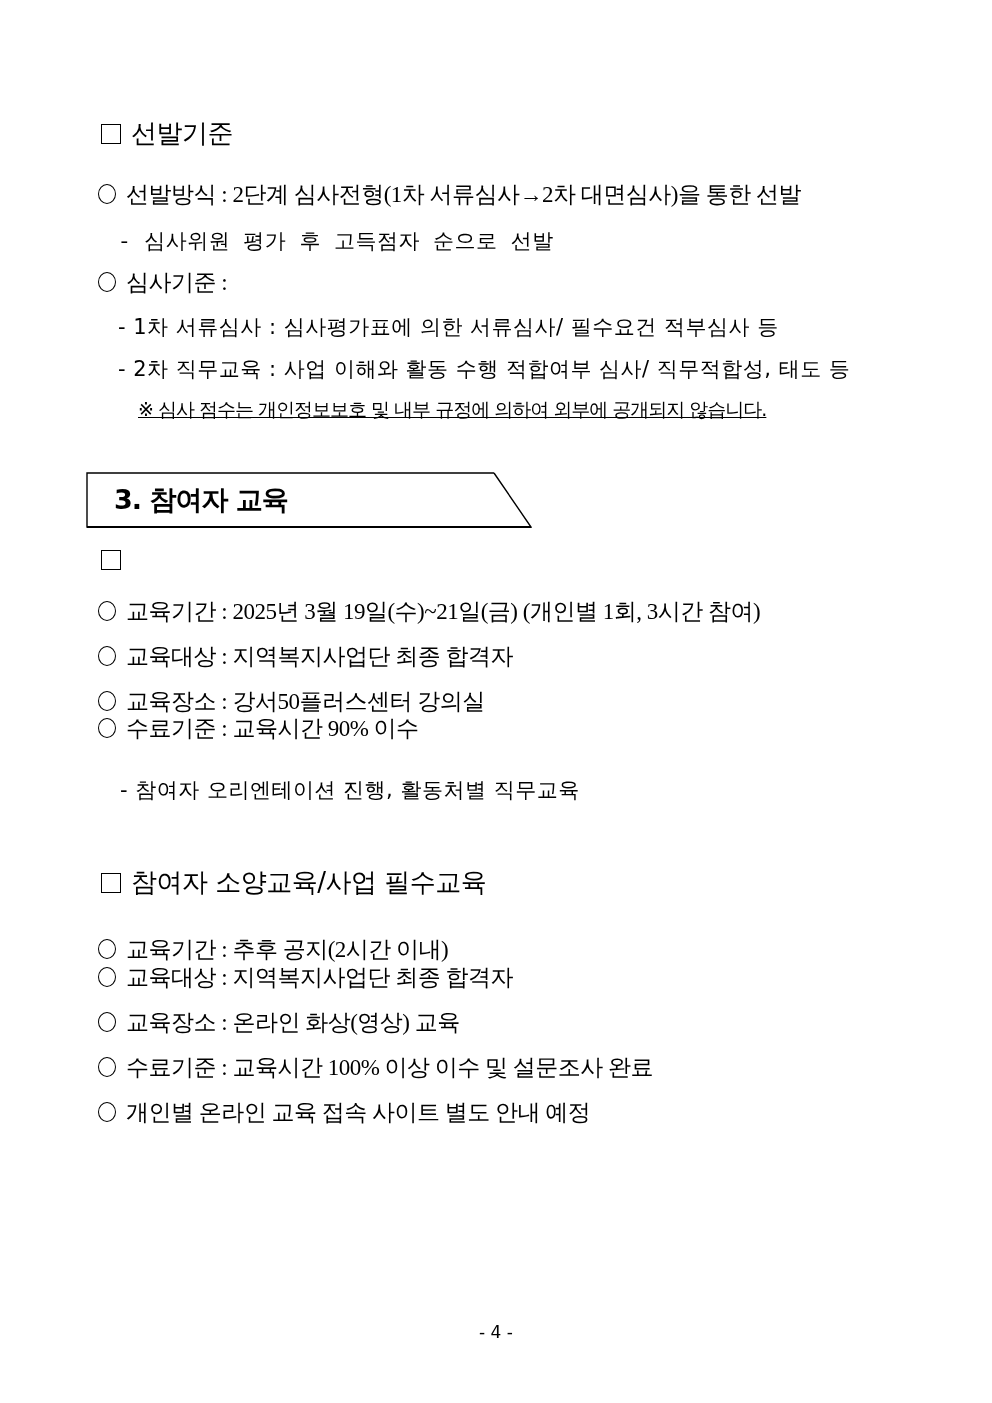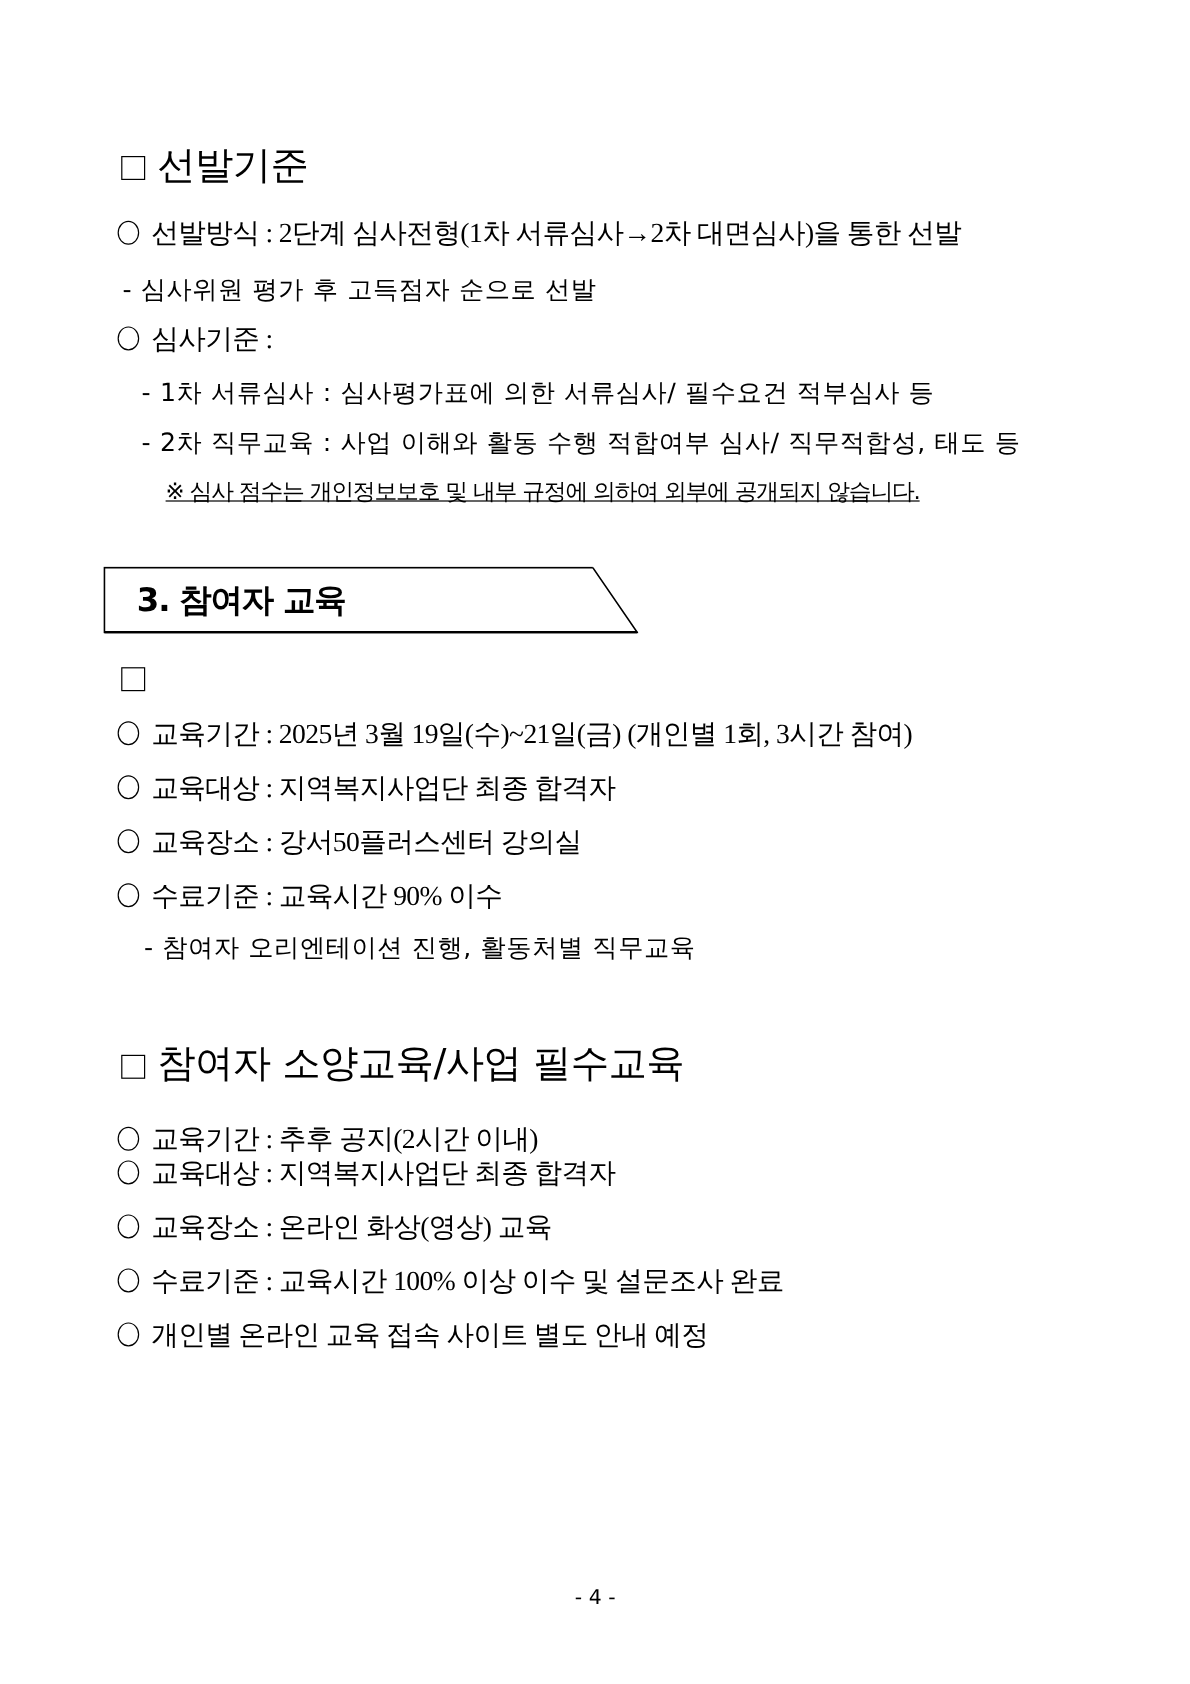--- a/index.html
+++ b/index.html
@@ -2,21 +2,21 @@
 <html><head>
 <meta charset="utf-8">
 <style>
   html, body { margin: 0; padding: 0; background: #ffffff; }
   body {
     width: 992px; height: 1403px; position: relative; overflow: hidden;
     font-family: "DejaVu Sans", "Liberation Sans", sans-serif;
     color: #000;
   }
   .abs { position: absolute; white-space: nowrap; }
-  .h-square { font-size: 32px; letter-spacing: -0.5px; padding-left: 15px; }
+  .h-square { font-size: 26px; letter-spacing: -0.5px; padding-left: 15px; }
   .h-square .box {
     display: inline-block; width: 20px; height: 20px; border: 1.6px solid #000;
     vertical-align: -2px; margin-right: 10px; box-sizing: border-box;
   }
   .circle-item { font-size: 23px; letter-spacing: -0.5px; font-family: Liberation Serif, serif; }
   .circle-item .circ {
     display: inline-block; width: 18px; height: 20px; border: 1.6px solid #000;
     border-radius: 50%; vertical-align: -2px; margin-right: 10px; box-sizing: border-box;
   }
   .dash-item { font-size: 21px; letter-spacing: 0.5px; }
@@ -34,21 +34,21 @@
 </head>
 <body>
 
 <div class="abs h-square" style="left:86px; top:116px;">
   <span class="box"></span><span>선발기준</span>
 </div>
 
 <div class="abs circle-item" style="left:98px; top:179px;">
   <span class="circ"></span><span>선발방식 : 2단계 심사전형(1차 서류심사→2차 대면심사)을 통한 선발</span>
 </div>
-<div class="abs dash-item" style="left:102px; top:227px;">- 심사위원 평가 후 고득점자 순으로 선발</div>
+<div class="abs dash-item" style="left:118px; top:227px;font-family:Liberation Mono, monospace;">- 심사위원 평가 후 고득점자 순으로 선발</div>
 
 <div class="abs circle-item" style="left:98px; top:267px;">
   <span class="circ"></span><span>심사기준 :</span>
 </div>
 <div class="abs dash-item" style="left:118px; top:313px;text-align:center;">- 1차 서류심사 : 심사평가표에 의한 서류심사/ 필수요건 적부심사 등</div>
 <div class="abs dash-item" style="left:118px; top:355px;">- 2차 직무교육 : 사업 이해와 활동 수행 적합여부 심사/ 직무적합성, 태도 등</div>
 <div class="abs note" style="left:138px; top:397px;">※ 심사 점수는 개인정보보호 및 내부 규정에 의하여 외부에 공개되지 않습니다.</div>
 
 <div class="section-banner">
   <svg width="446" height="56" viewBox="0 0 446 56">
@@ -63,21 +63,21 @@
 </div>
 <div class="abs circle-item" style="left:98px; top:596px;">
   <span class="circ"></span><span>교육기간 : 2025년 3월 19일(수)~21일(금) (개인별 1회, 3시간 참여)</span>
 </div>
 <div class="abs circle-item" style="left:98px; top:641px;">
   <span class="circ"></span><span>교육대상 : 지역복지사업단 최종 합격자</span>
 </div>
 <div class="abs circle-item" style="left:98px; top:686px;">
   <span class="circ"></span><span>교육장소 : 강서50플러스센터 강의실</span>
 </div>
-<div class="abs circle-item" style="left:98px; top:731px;text-align:center;">
+<div class="abs circle-item" style="left:98px; top:713px;text-align:center;">
   <span class="circ"></span><span>수료기준 : 교육시간 90% 이수</span>
 </div>
 <div class="abs dash-item" style="left:120px; top:776px;">- 참여자 오리엔테이션 진행, 활동처별 직무교육</div>
 
 <div class="abs h-square" style="left:86px; top:865px;">
   <span class="box"></span><span>참여자 소양교육/사업 필수교육</span>
 </div>
 <div class="abs circle-item" style="left:98px; top:934px;">
   <span class="circ"></span><span>교육기간 : 추후 공지(2시간 이내)</span>
 </div>

